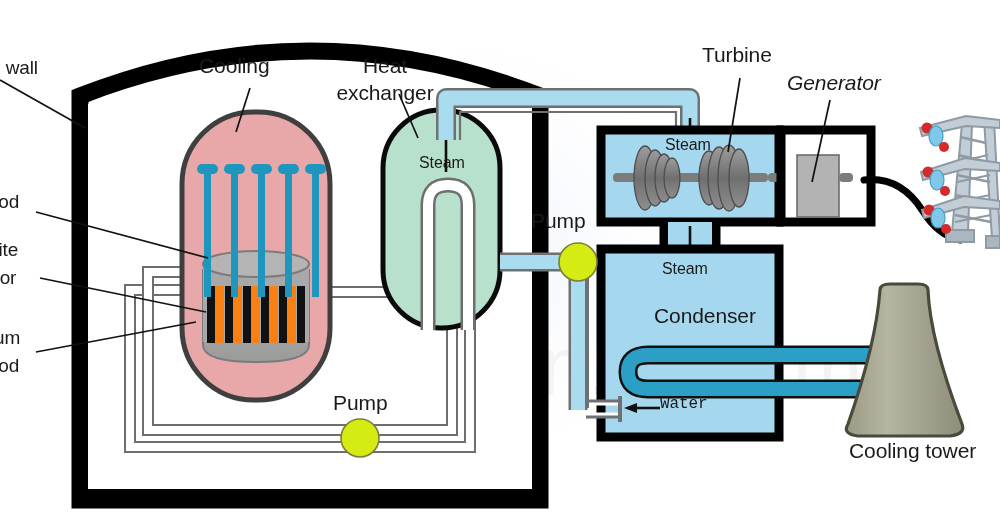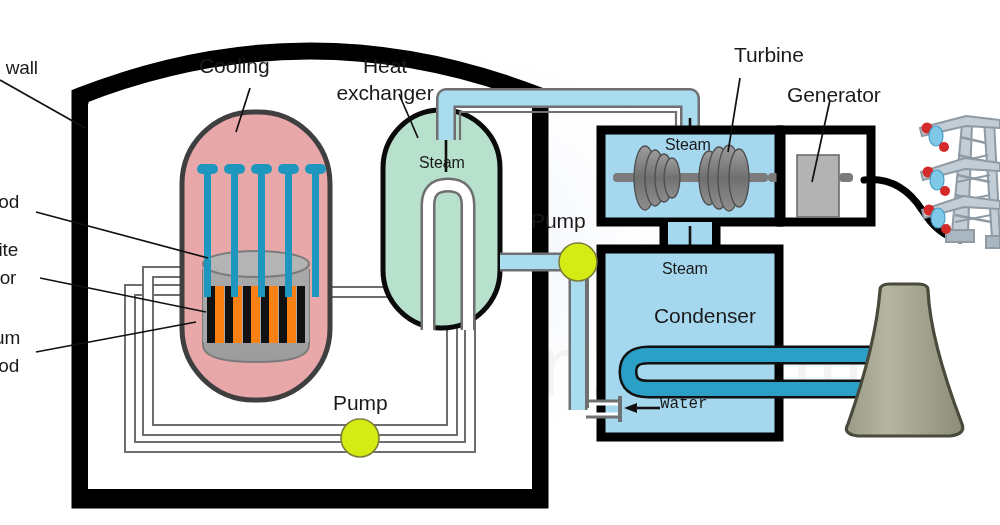--- a/index.html
+++ b/index.html
@@ -266,32 +266,33 @@
   <div class="lbl lbl-md" style="left:-16px; top:268px;">ator</div>
 
   <div class="lbl lbl-md" style="left:-10px; top:328px;">ium</div>
   <div class="lbl lbl-md" style="left:-8px; top:356px;">rod</div>
 
   <div class="lbl lbl-lg" style="left:199px; top:55px;">Cooling</div>
 
   <div class="lbl lbl-lg lbl-ctr" style="left:329px; top:55px; width:112px;">Heat</div>
   <div class="lbl lbl-lg lbl-ctr" style="left:329px; top:82px; width:112px;">exchanger</div>
 
-  <div class="lbl lbl-lg" style="left:702px; top:44px;margin-left:32px;">Turbine</div>
-
-  <div class="lbl lbl-lg" style="left:787px; top:84px;">Generator</div>
+  <div class="lbl lbl-lg" style="left:702px; top:44px;">Turbine</div>
+
+  <div class="lbl lbl-lg" style="left:787px; top:72px;font-style:italic;">Generator</div>
 
   <div class="lbl lbl-sm" style="left:419px; top:155px;">Steam</div>
 
   <div class="lbl lbl-sm" style="left:665px; top:137px;">Steam</div>
 
   <div class="lbl lbl-sm" style="left:662px; top:261px;">Steam</div>
 
   <div class="lbl lbl-lg" style="left:637px; top:305px;margin-left:17px;">Condenser</div>
 
   <div class="lbl lbl-sm" style="left:660px; top:396px;font-family:Liberation Mono, monospace;">Water</div>
 
   <div class="lbl lbl-lg" style="left:531px; top:210px;">Pump</div>
 
   <div class="lbl lbl-lg" style="left:333px; top:392px;">Pump</div>
 
+  <div class="lbl lbl-lg" style="left:849px; top:440px;">Cooling tower</div>
 
 </div>
 
 </body></html>

